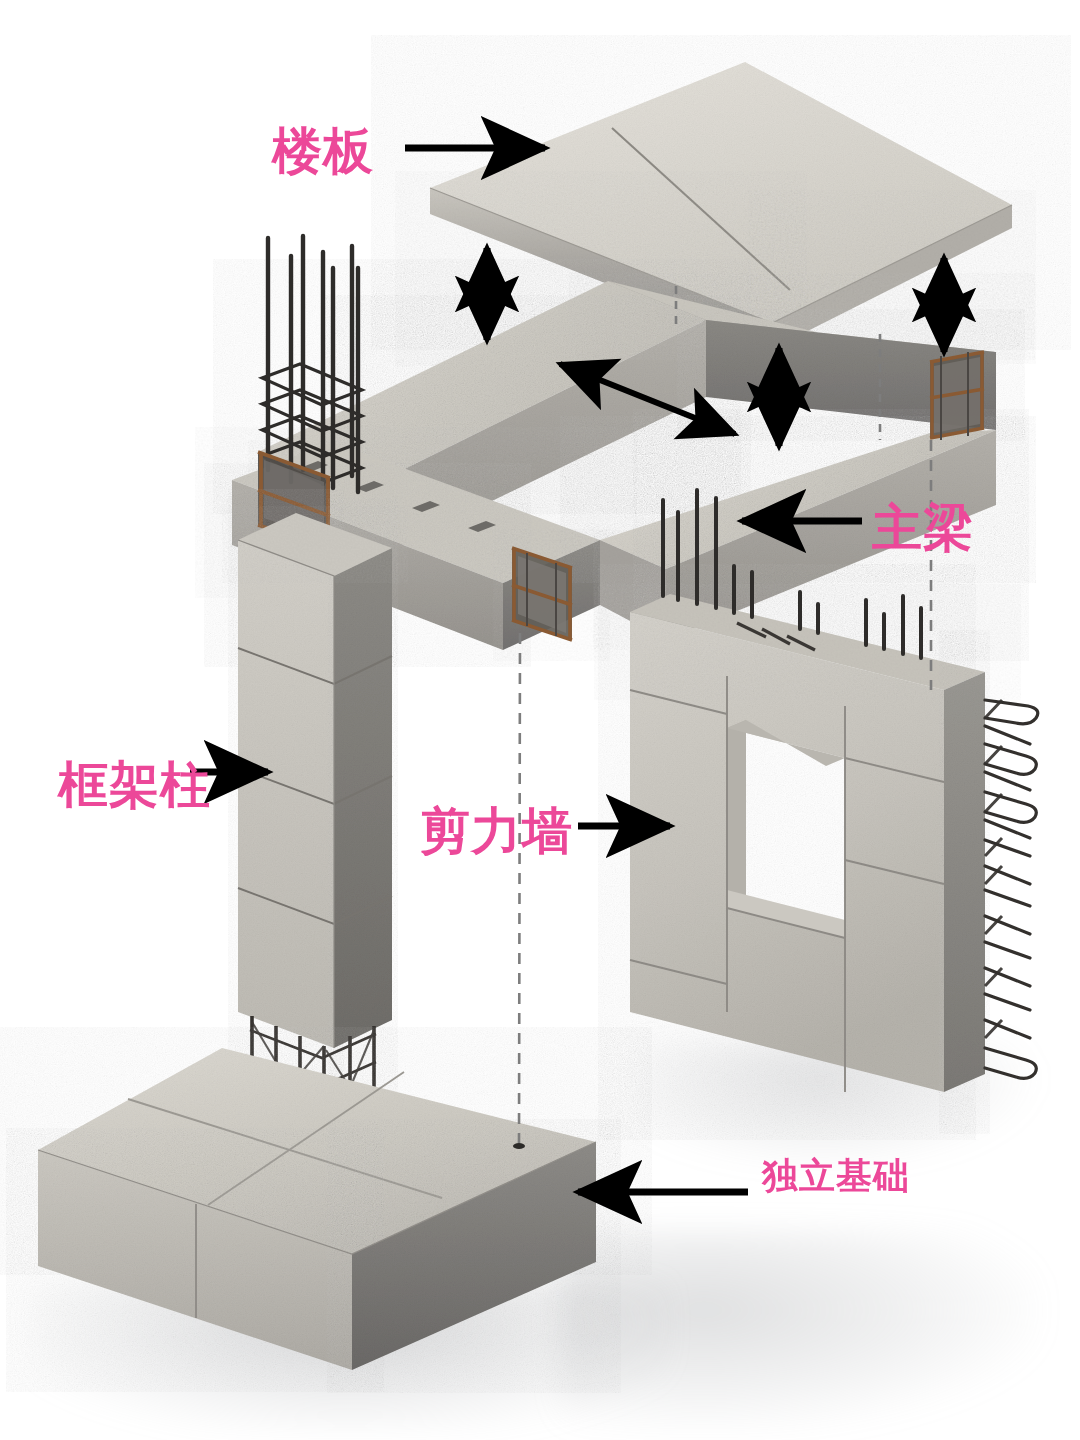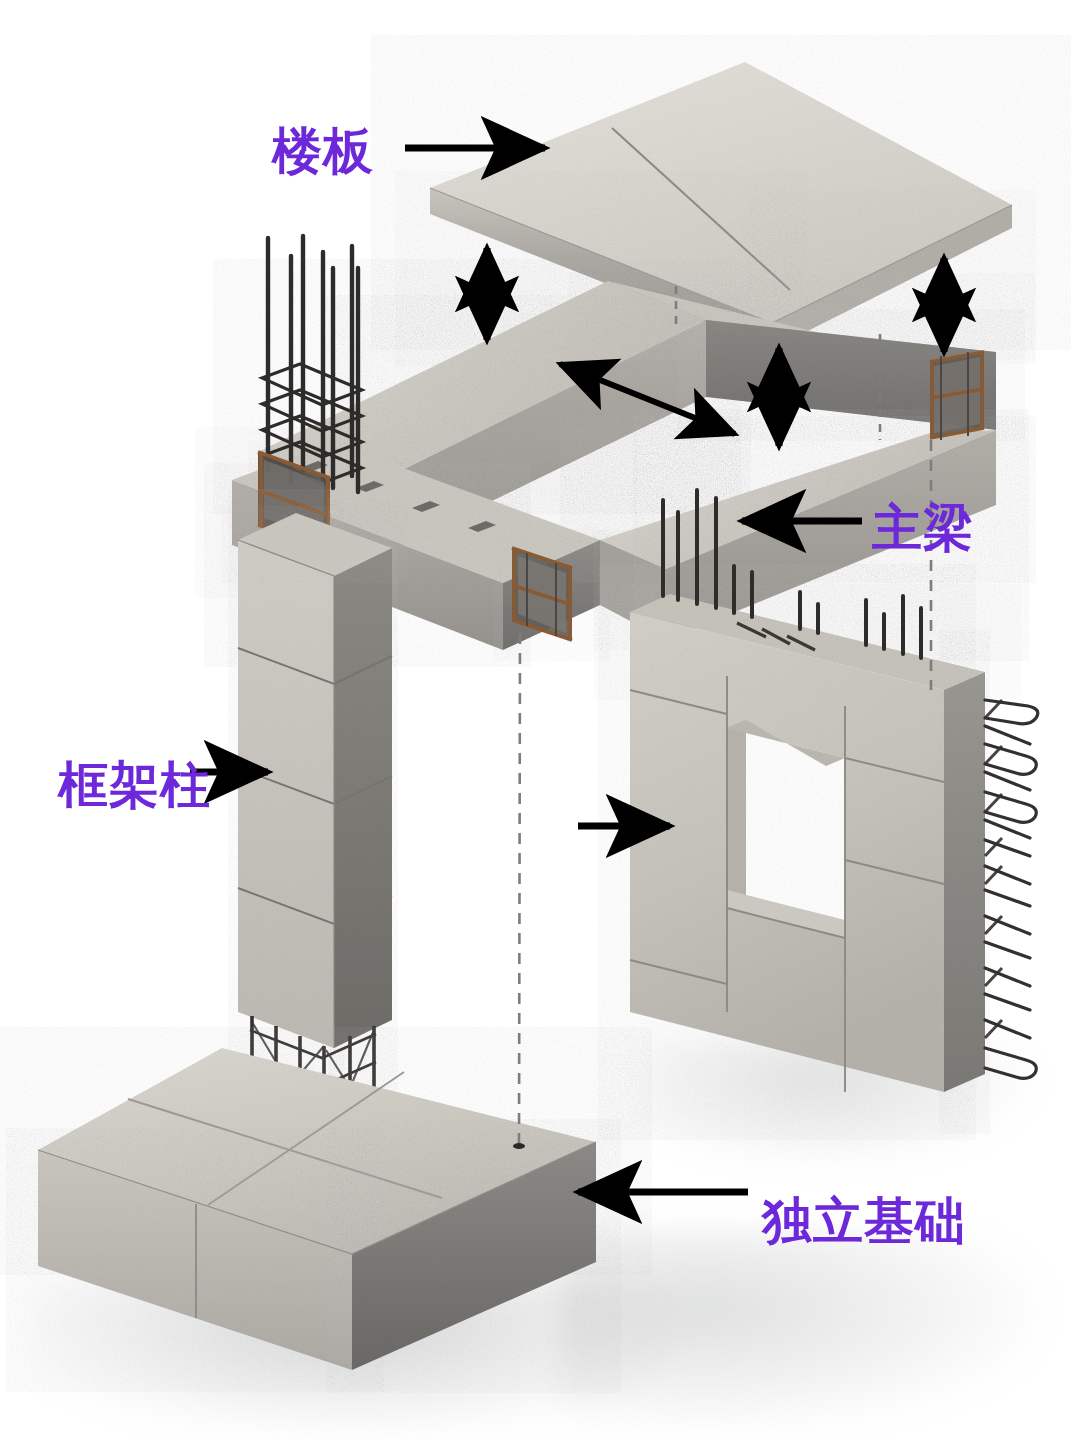--- a/index.html
+++ b/index.html
@@ -21,31 +21,31 @@
     filter:blur(12px);
   }
   #shadow-wall{
     left:640px;top:1040px;width:400px;height:130px;
     background:radial-gradient(ellipse at 45% 30%, rgba(150,152,156,0.26) 0%, rgba(255,255,255,0) 72%);
     filter:blur(13px);
   }
   svg#scene{position:absolute;left:0;top:0;width:1080px;height:1440px;}
   .label{
     position:absolute;
-    color:#6d28d9;
+    color:#ec4899;
     font-weight:bold;
     letter-spacing:1px;
     white-space:nowrap;
     font-family:"DejaVu Sans","Liberation Sans",sans-serif;
   }
   #label-slab{left:272px;top:118px;font-size:50px;}
   #label-beam{left:872px;top:495px;font-size:50px;text-align:center;}
   #label-column{left:58px;top:742px;font-size:50px;margin-top:10px;}
   #label-wall{left:420px;top:798px;font-size:50px;}
-  #label-foundation{left:762px;top:1152px;font-size:50px;margin-top:36px;}
+  #label-foundation{left:762px;top:1152px;font-size:36px;}
 </style>
 </head>
 <body>
 
 <div id="stage">
 
   <div class="bg-shadow" id="shadow-main"></div>
   <div class="bg-shadow" id="shadow-found"></div>
   <div class="bg-shadow" id="shadow-wall"></div>
 
@@ -398,15 +398,16 @@
       <path d="M748,1192 L578,1192" stroke-width="7" marker-end="url(#arrowHead)"></path>
     </g>
   </svg>
 
   <div class="label" id="label-slab">楼板</div>
 
   <div class="label" id="label-beam">主梁</div>
 
   <div class="label" id="label-column">框架柱</div>
 
+  <div class="label" id="label-wall">剪力墙</div>
 
   <div class="label" id="label-foundation">独立基础</div>
 </div>
 
 </body></html>

